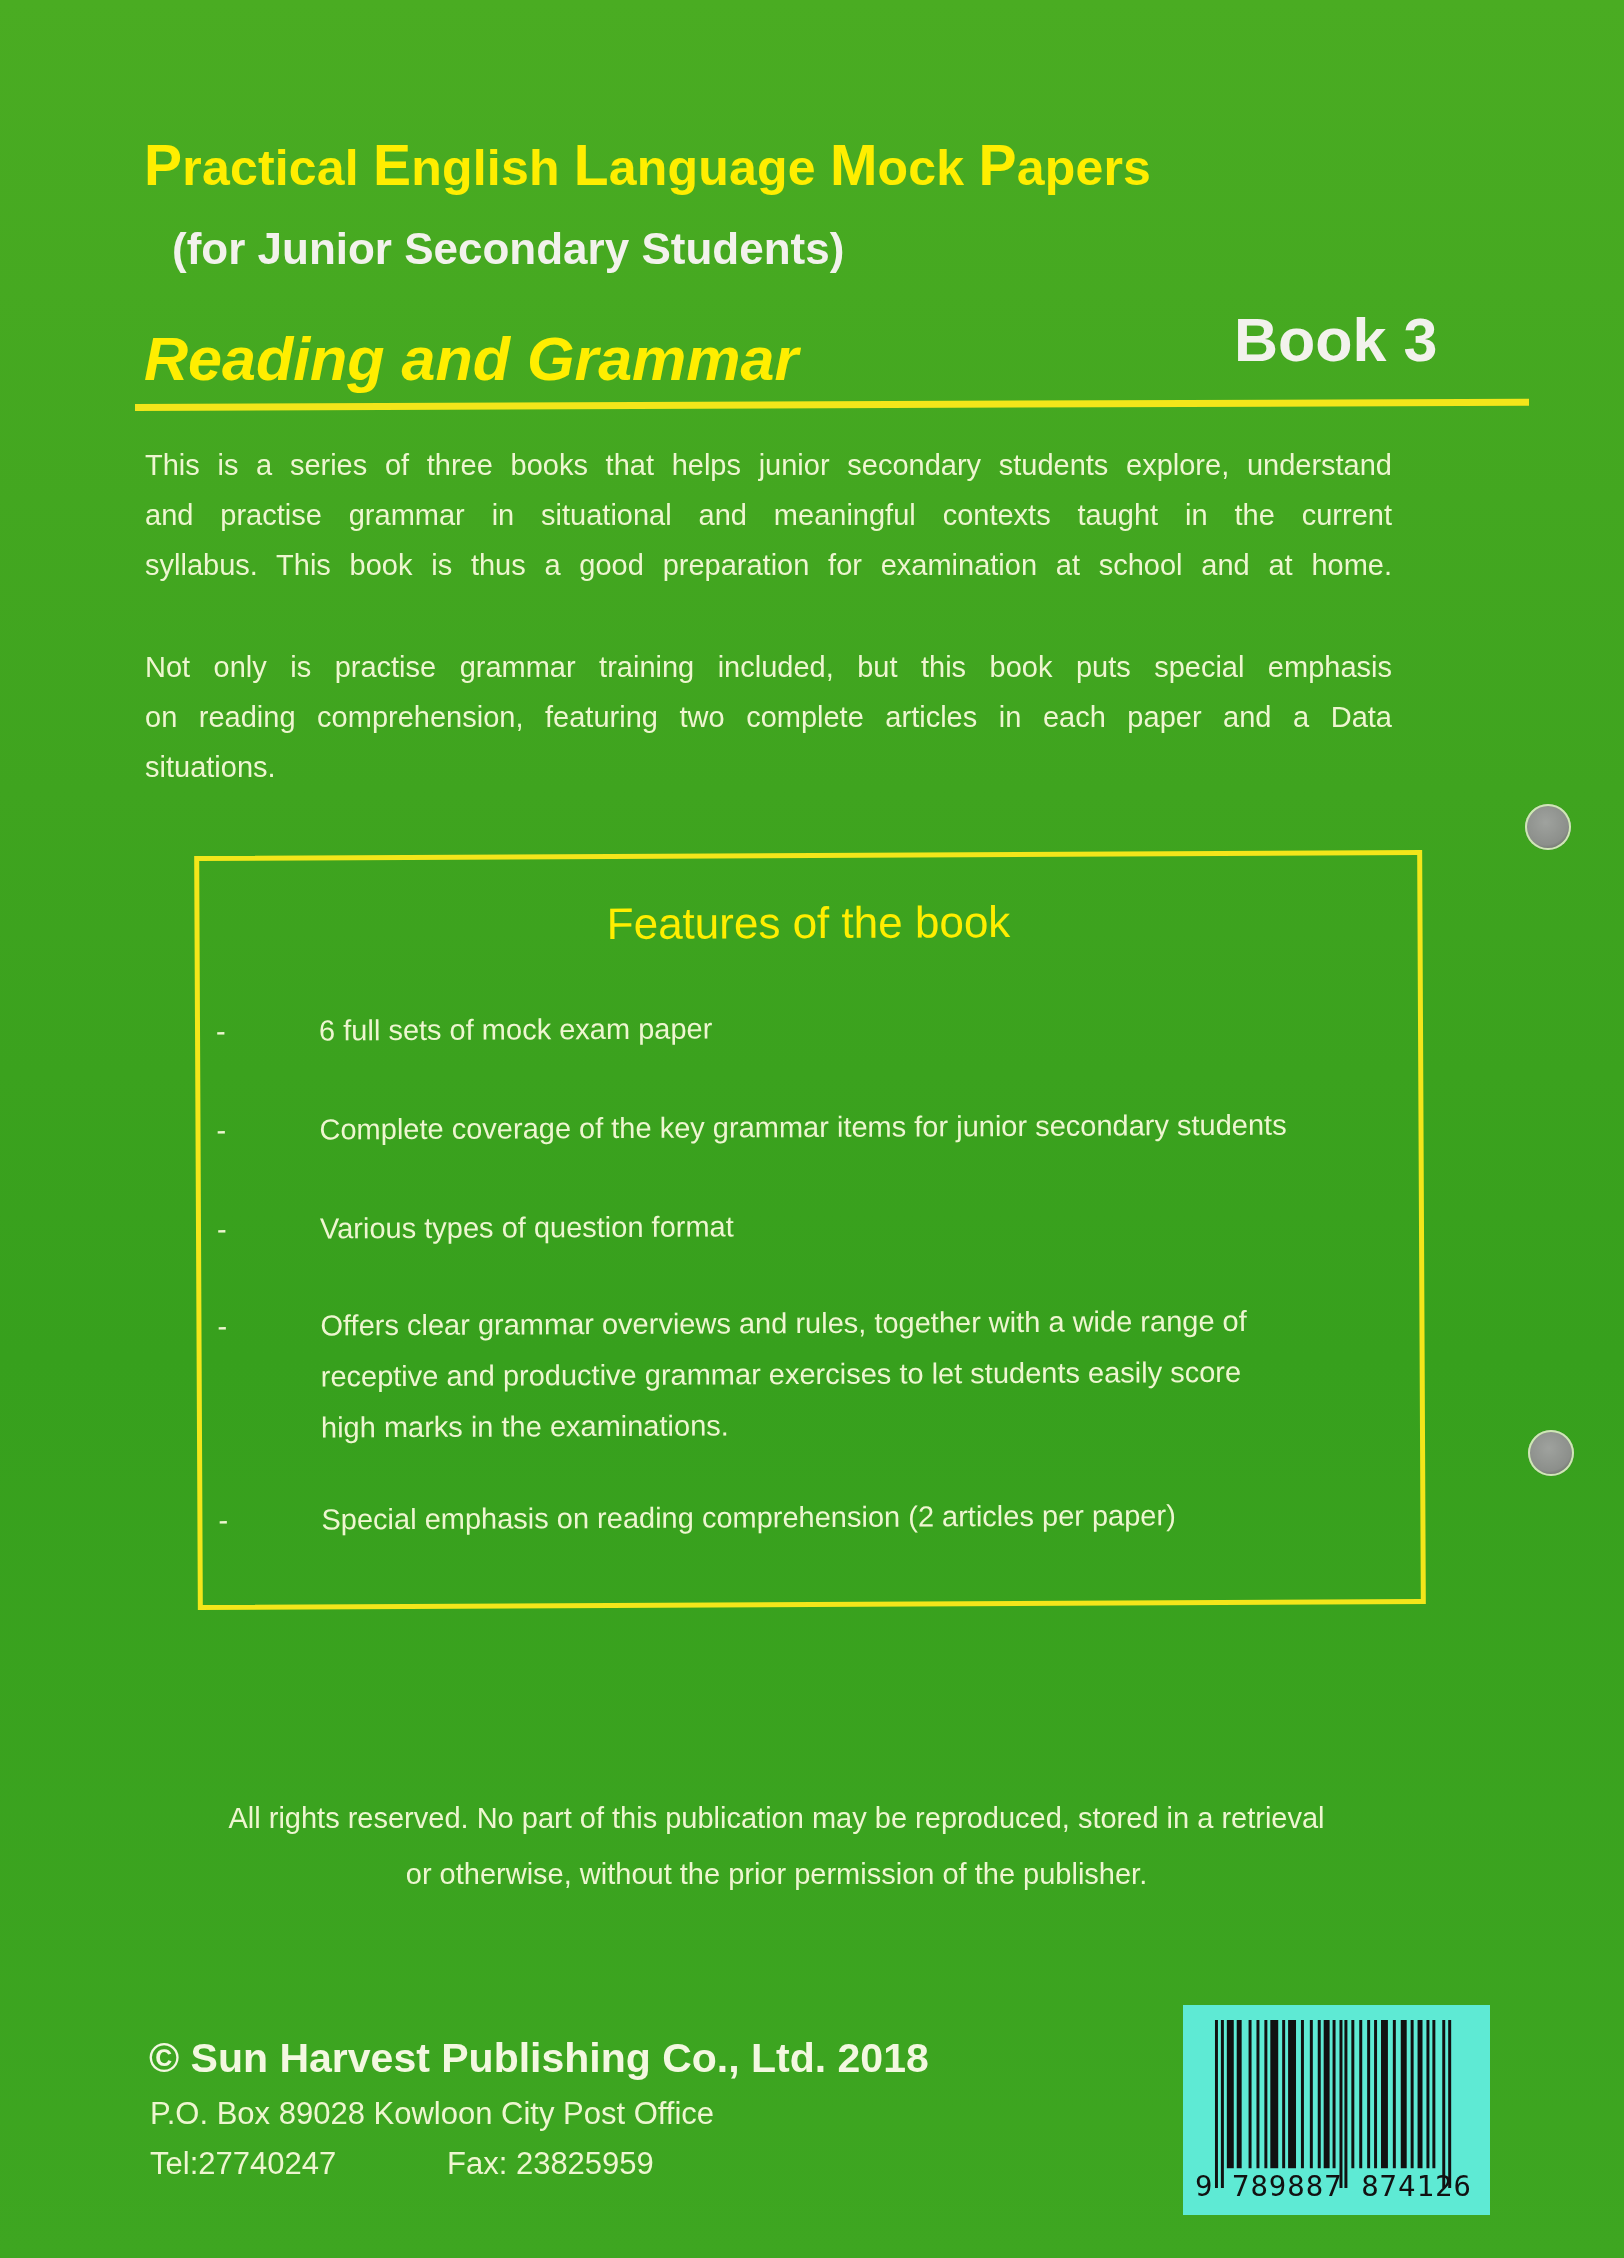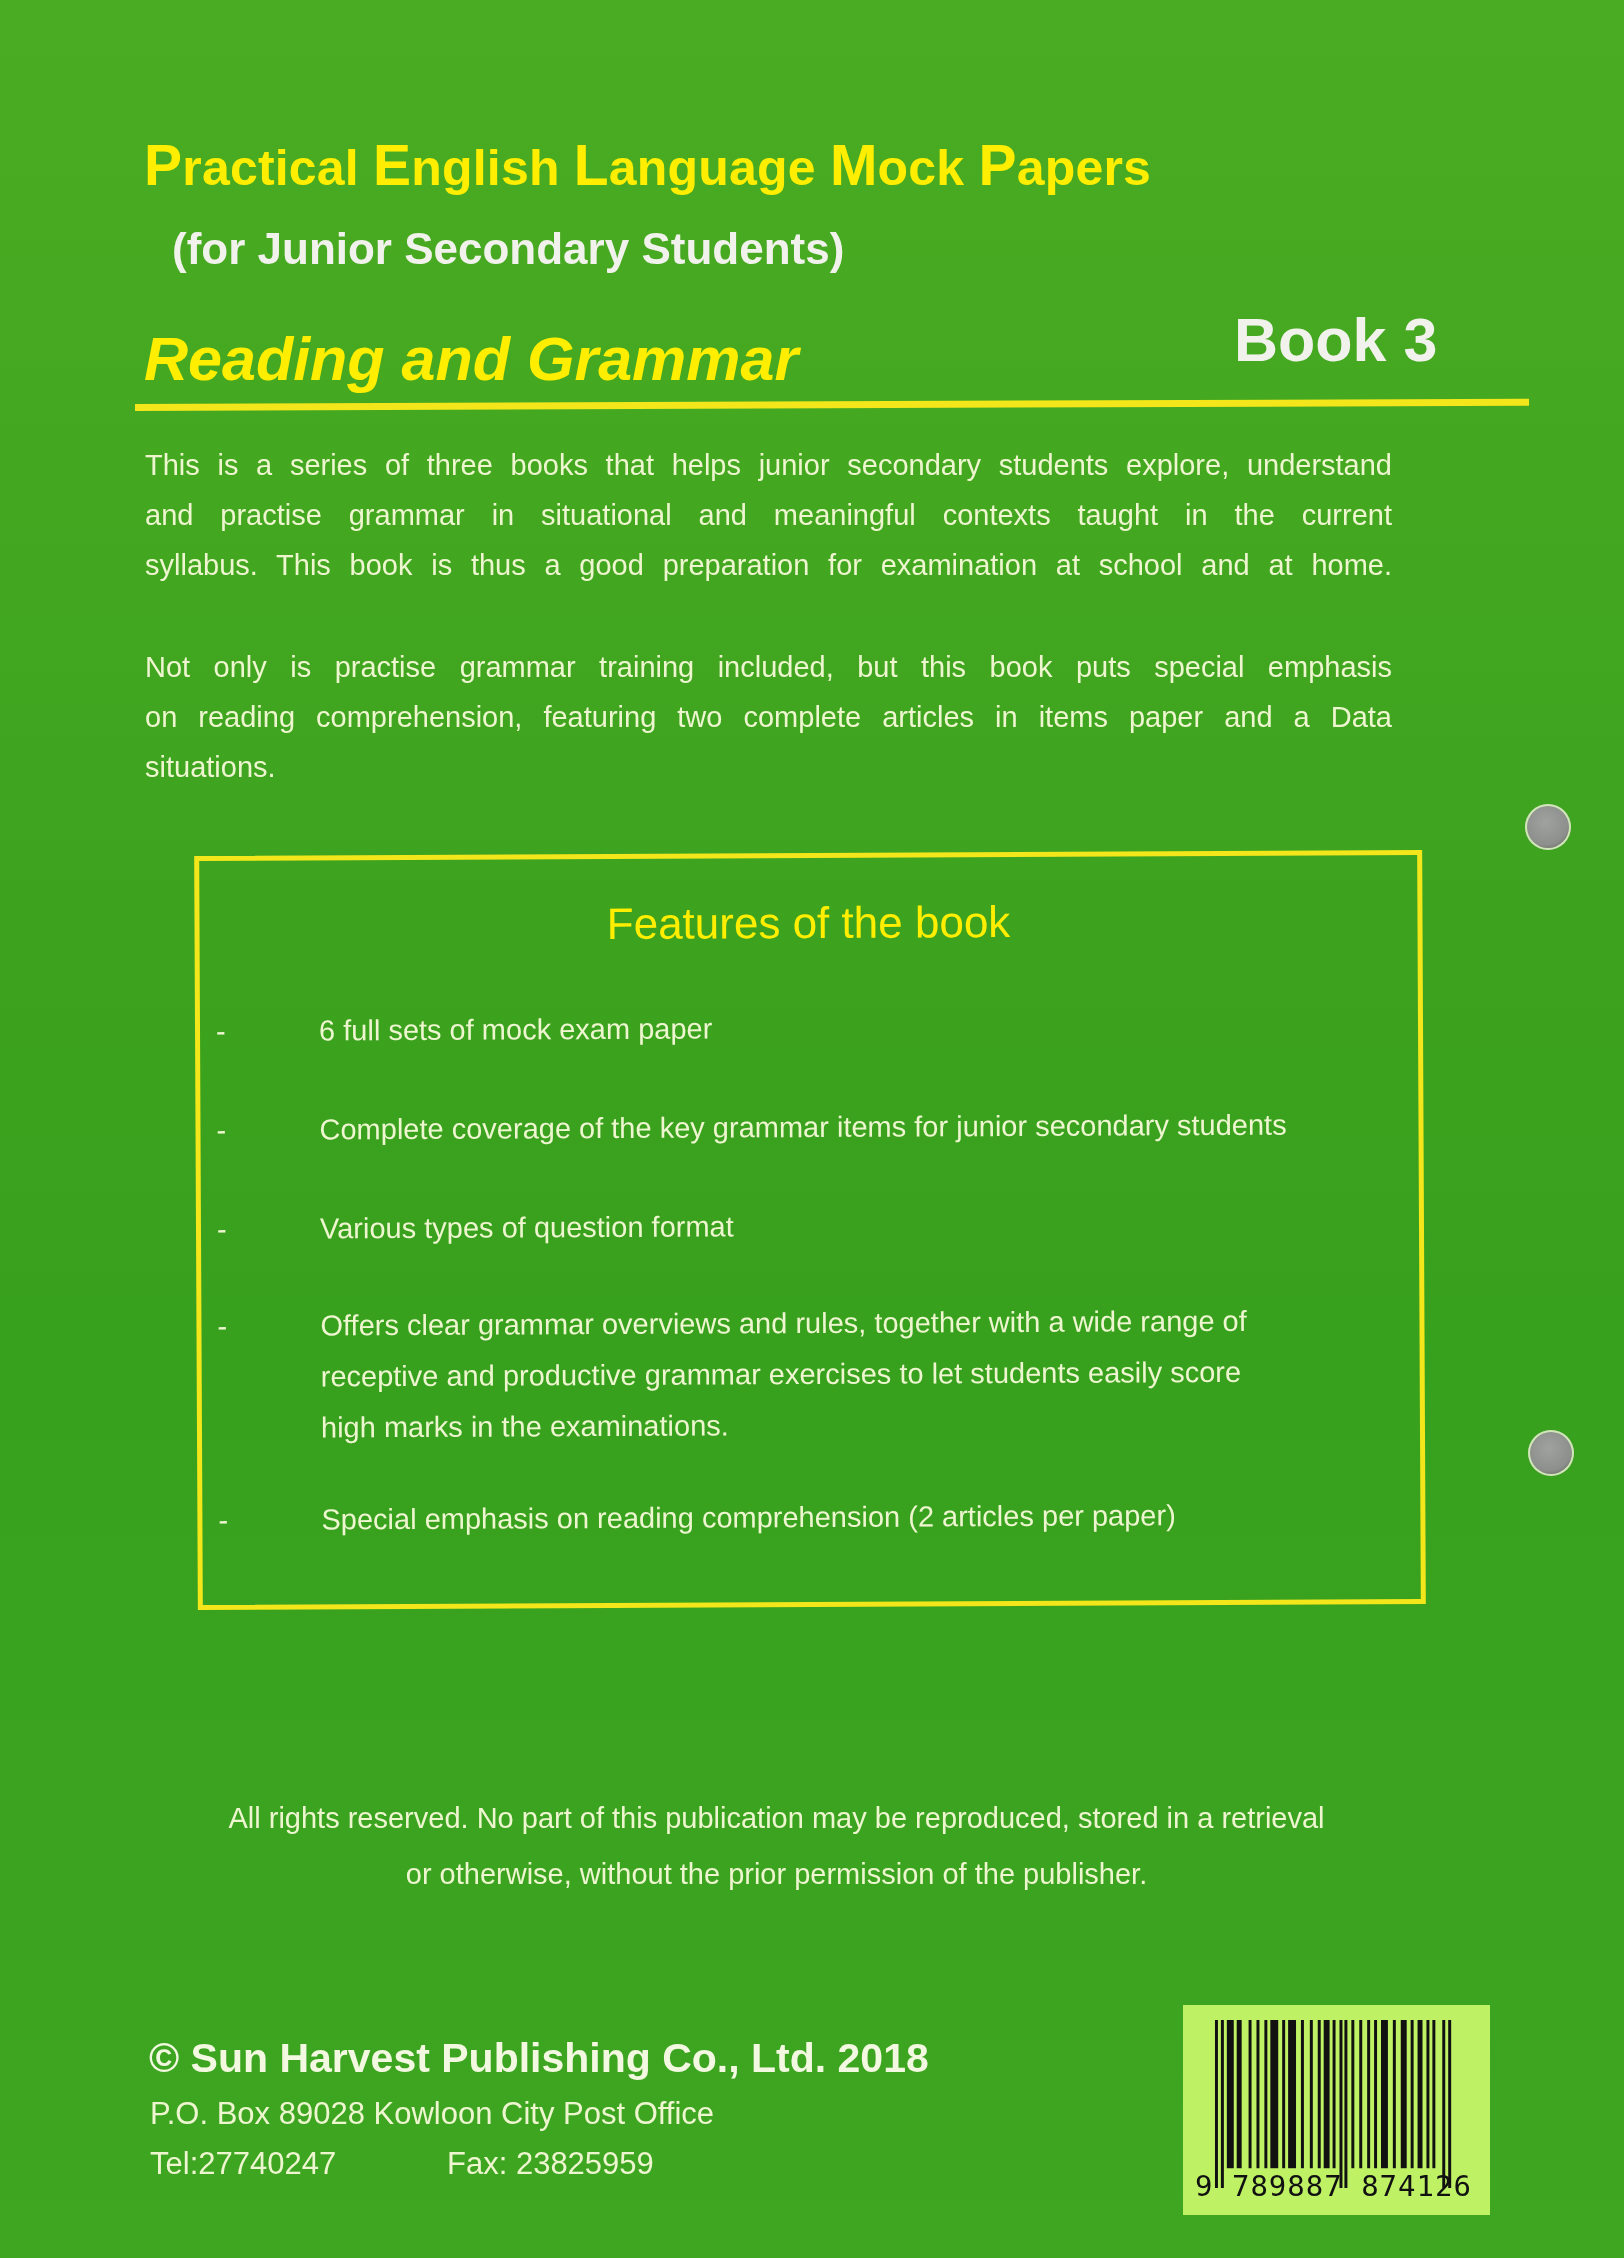--- a/index.html
+++ b/index.html
@@ -34,21 +34,21 @@
     .feat .txt .ln { display:block; white-space:nowrap; }
 
     #rights { position:absolute; left:149px; top:1790px; width:1255px; font-size:29px; line-height:56px; color:#eef6d0; }
     #rights .ln { display:block; white-space:nowrap;text-align:center; }
 
     #copyright { left:149px; top:2035px; font-size:41px; font-weight:bold; color:#f3f8e0; }
     #address { left:150px; top:2096px; font-size:31px; color:#eef6d0; }
     #tel { left:150px; top:2146px; font-size:31px; color:#eef6d0; }
     #fax { left:447px; top:2146px; font-size:31px; color:#eef6d0; }
 
-    #barcode { position:absolute; left:1183px; top:2005px; width:307px; height:210px; background:#bef264; }
+    #barcode { position:absolute; left:1183px; top:2005px; width:307px; height:210px; background:#5eead4; }
     #bars { position:absolute; left:30px; top:15px; width:252px; height:168px; }
     #isbn-digits { position:absolute; left:12px; top:164px; font-family:"DejaVu Sans Mono", monospace; font-size:29px; color:#111; letter-spacing:1px; }
 
     .hole { position:absolute; width:46px; height:46px; border-radius:50%;
       background: radial-gradient(circle at 45% 40%, #9fa29e 0%, #8c8f8b 60%, #5c5e5a 85%, #2d2f2b 100%);
       box-shadow: 0 0 0 2px #cfe8b5 inset; }
     #hole-top { left:1525px; top:804px; }
     #hole-bottom { left:1528px; top:1430px; }
   </style>
 </head>
@@ -65,21 +65,21 @@
 <div id="rule"></div>
 
 <div id="para1" class="para">
   <span class="ln just">This is a series of three books that helps junior secondary students explore, understand</span>
   <span class="ln just">and practise grammar in situational and meaningful contexts taught in the current</span>
   <span class="ln just">syllabus. This book is thus a good preparation for examination at school and at home.</span>
 </div>
 
 <div id="para2" class="para">
   <span class="ln just">Not only is practise grammar training included, but this book puts special emphasis</span>
-  <span class="ln just">on reading comprehension, featuring two complete articles in items paper and a Data</span>
+  <span class="ln just">on reading comprehension, featuring two complete articles in each paper and a Data</span>
   <span class="ln">situations.</span>
 </div>
 
 <div id="features">
   <div id="features-title">Features of the book</div>
 
   <div class="feat" style="top:145px;">
     <span class="dash">-</span>
     <span class="txt">
         <span class="ln">6 full sets of mock exam paper</span>

